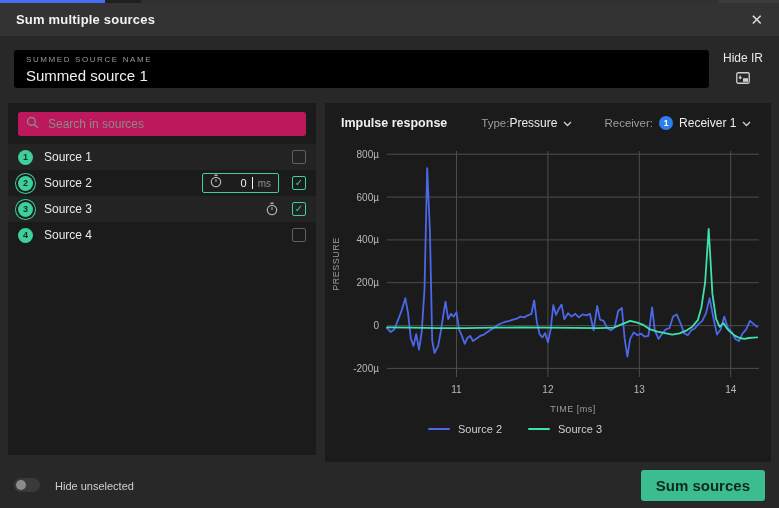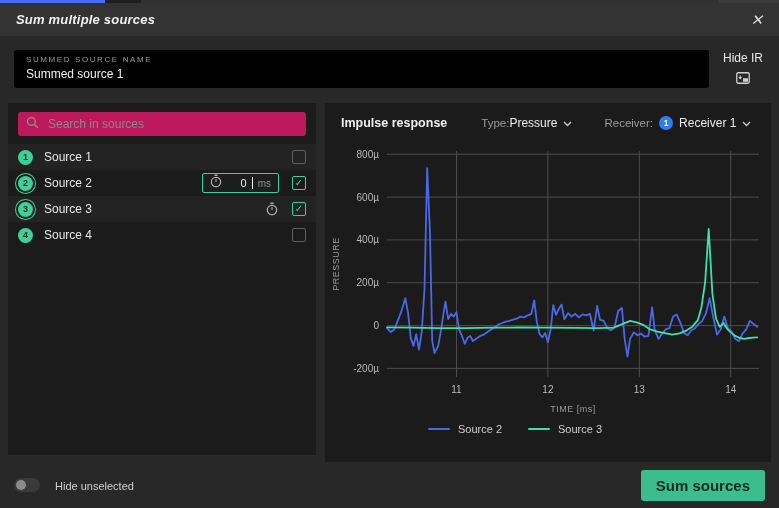--- a/index.html
+++ b/index.html
@@ -6,29 +6,29 @@
   body{width:779px;height:508px;overflow:hidden;font-family:"Liberation Sans",sans-serif;color:#ededed;-webkit-font-smoothing:antialiased;}
   .app{position:relative;width:779px;height:508px;background:#282828;}
 
   
   .top-strip{position:absolute;top:0;left:0;width:779px;height:3px;background:#313131;}
   .top-strip .accent{position:absolute;left:0;top:0;width:105px;height:3px;background:#4a6cf7;}
   .top-strip .dark{position:absolute;left:105px;top:0;width:36px;height:3px;background:#1f1f1f;}
   .top-strip .light{position:absolute;right:0;top:0;width:60px;height:3px;background:#3c3c3c;}
 
   
-  .titlebar{position:absolute;top:3px;left:0;width:779px;height:33px;background:#333333;display:flex;align-items:center;justify-content:space-between;padding:0 16px;box-sizing:border-box;font-style:italic;}
+  .titlebar{position:absolute;top:3px;left:0;width:779px;height:33px;background:#333333;display:flex;align-items:center;justify-content:space-between;padding:0 16px;box-sizing:border-box;}
   .title{font-size:13px;font-weight:700;color:#f2f2f2;letter-spacing:.2px;}
   .close{font-size:15px;color:#dcdcdc;cursor:pointer;line-height:1;}
 
   
   .name-row{position:absolute;top:50px;left:14px;width:751px;height:38px;display:flex;align-items:center;gap:14px;}
   .name-box{flex:1;height:38px;background:#000000;border-radius:3px;padding:5px 12px;box-sizing:border-box;cursor:text;}
   .name-label{font-size:8px;letter-spacing:1.6px;color:#9a9a9a;}
-  .name-value{font-size:12px;color:#f0f0f0;margin-top:3px;}
+  .name-value{font-size:15px;color:#f0f0f0;margin-top:3px;}
   .hide-ir{display:flex;align-items:center;gap:7px;font-size:12px;color:#e8e8e8;cursor:pointer;white-space:nowrap;padding-right:2px;flex-direction:column;}
 
   
   .left-panel{position:absolute;left:8px;top:103px;width:308px;height:352px;background:#1b1b1b;}
   .lp-header{height:25px;background:#2a2a2a;display:flex;align-items:center;gap:7px;padding:0 10px;}
   .lp-title{font-size:12px;font-weight:700;color:#f0f0f0;}
   .lp-count{font-size:10px;color:#9d9d9d;}
   .spacer{flex:1;}
   .cb{width:14px;height:14px;border:1px solid #606060;border-radius:2px;box-sizing:border-box;display:flex;align-items:center;justify-content:center;font-size:10px;line-height:1;color:transparent;cursor:pointer;background:transparent;flex:none;}
   .cb.checked{border-color:#3ecf9a;color:#3ecf9a;}

